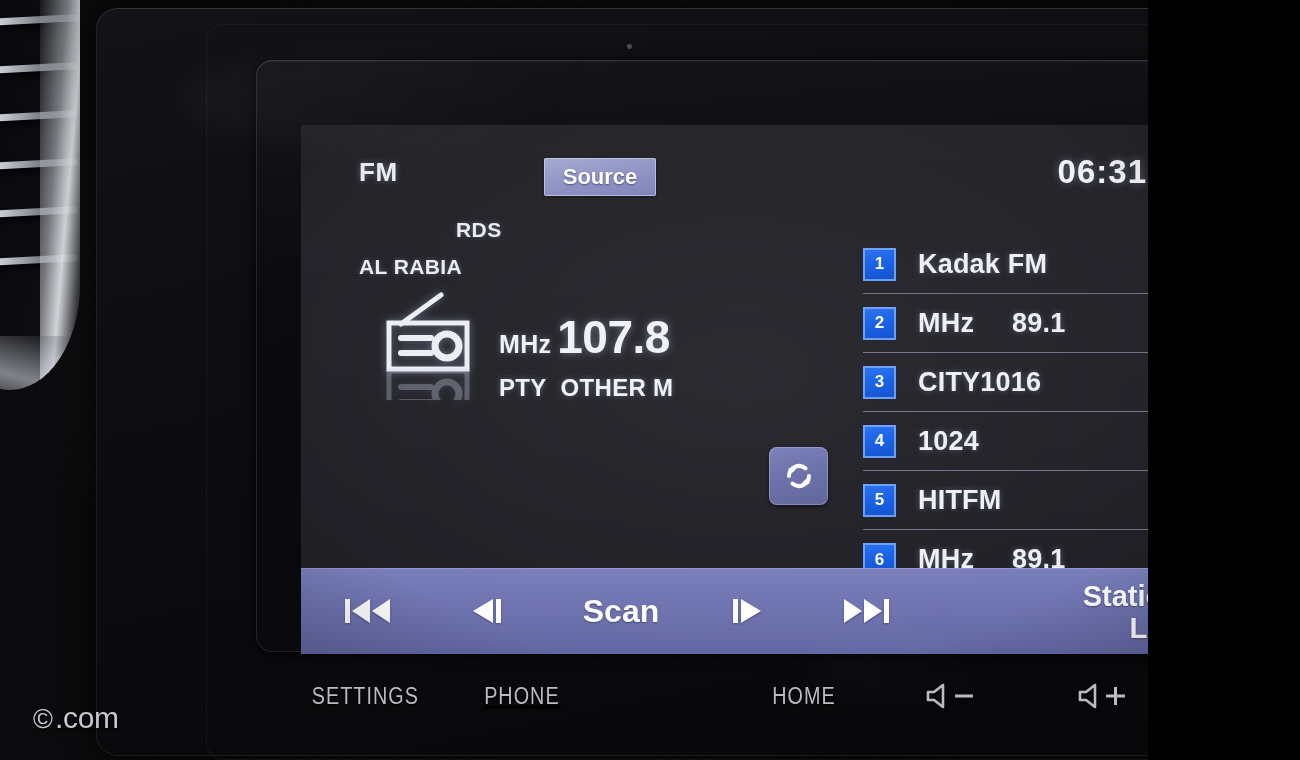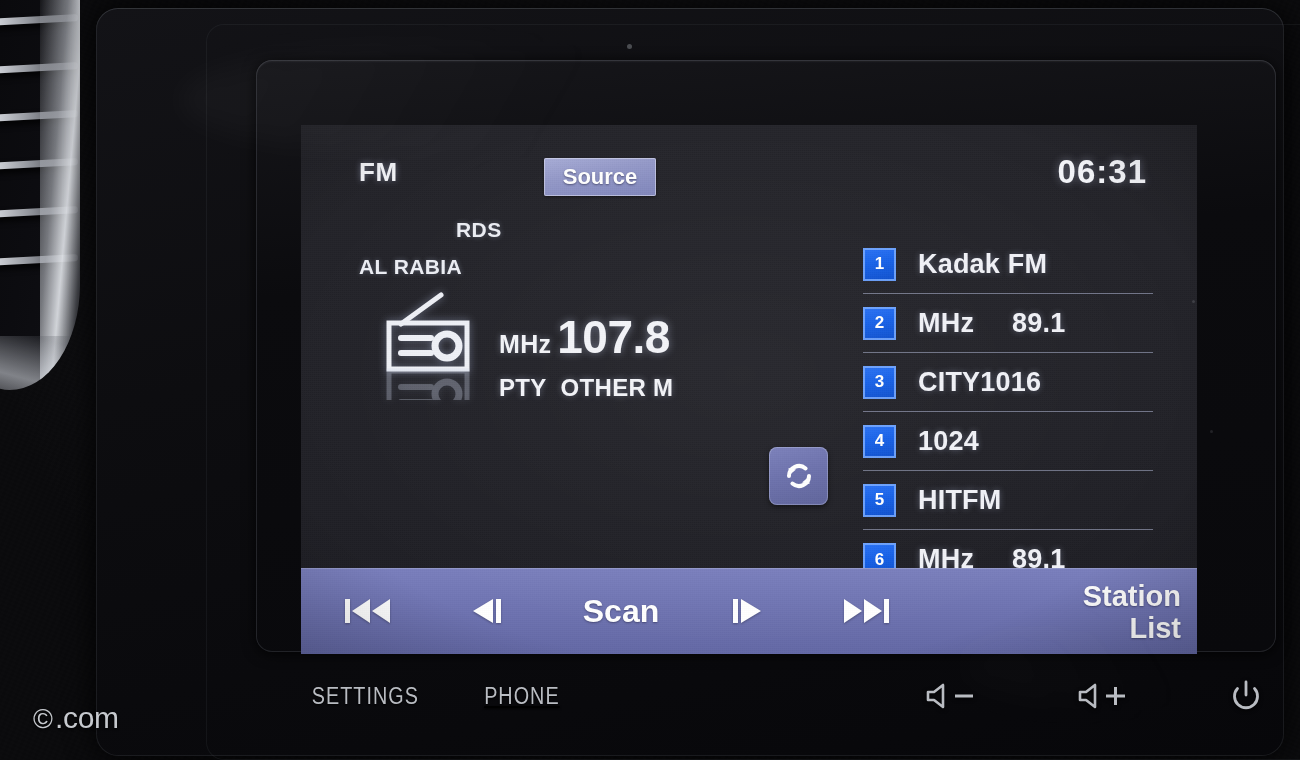--- a/index.html
+++ b/index.html
@@ -9,21 +9,21 @@
     height: 760px;
     overflow: hidden;
     background: #000;
     font-family: "Liberation Sans", sans-serif;
   }
 
   
   #photo {
     position: absolute;
     left: 0; top: 0;
-    width: 1300px; height: 760px;
+    width: 1148px; height: 760px;
     background: #0b0b0d;
     overflow: hidden;
   }
 
   .dash-base {
     position: absolute; inset: 0;
     background:
       radial-gradient(ellipse 620px 420px at 620px 330px, #18181c 0%, #111114 45%, #0a0a0c 100%),
       linear-gradient(160deg, #121215 0%, #0c0c0f 55%, #060608 100%);
   }
@@ -509,20 +509,23 @@
       <div class="lcd-vignette"></div>
     </div>
 
     <div id="hw-row">
       <div class="hw-btn" id="hw-settings">
         <span class="hw-label">SETTINGS</span>
       </div>
       <div class="hw-btn" id="hw-phone">
         <span class="hw-label">PHONE</span>
       </div>
+      <div class="hw-btn" id="hw-home">
+        <span class="hw-label">HOME</span>
+      </div>
 
       <div class="hw-btn" id="hw-vol-down">
         <span>
           <svg width="62" height="30" viewBox="0 0 62 30">
             <path d="M5 11 h6 l9 -7 v22 l-9 -7 H5 z" fill="none" stroke="#b9bcc2" stroke-width="2.6" stroke-linejoin="round"></path>
             <line x1="32" y1="15" x2="50" y2="15" stroke="#b9bcc2" stroke-width="3"></line>
           </svg>
         </span>
       </div>
 

